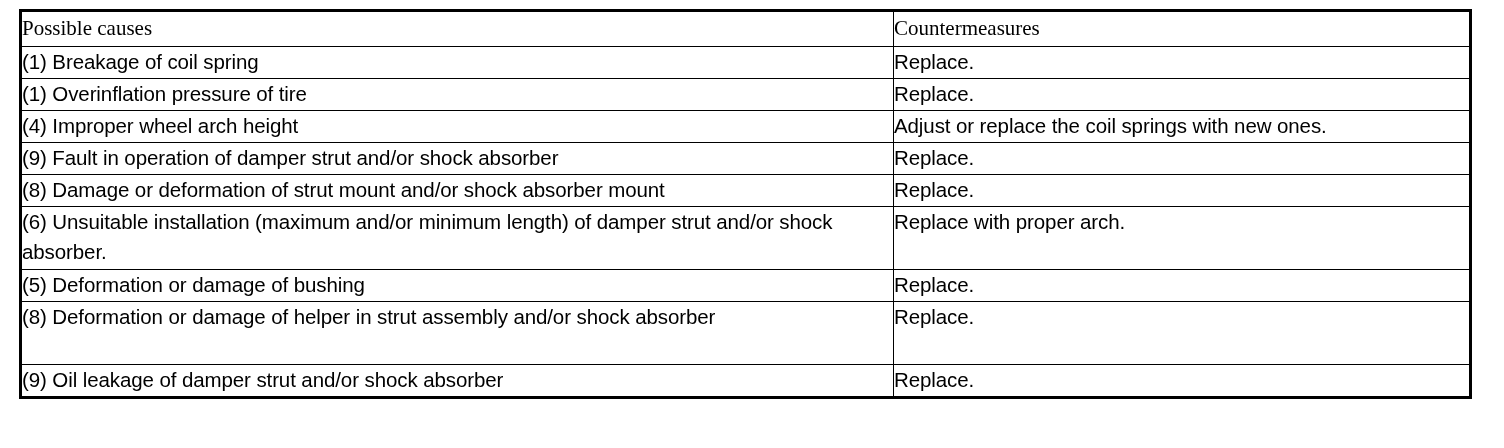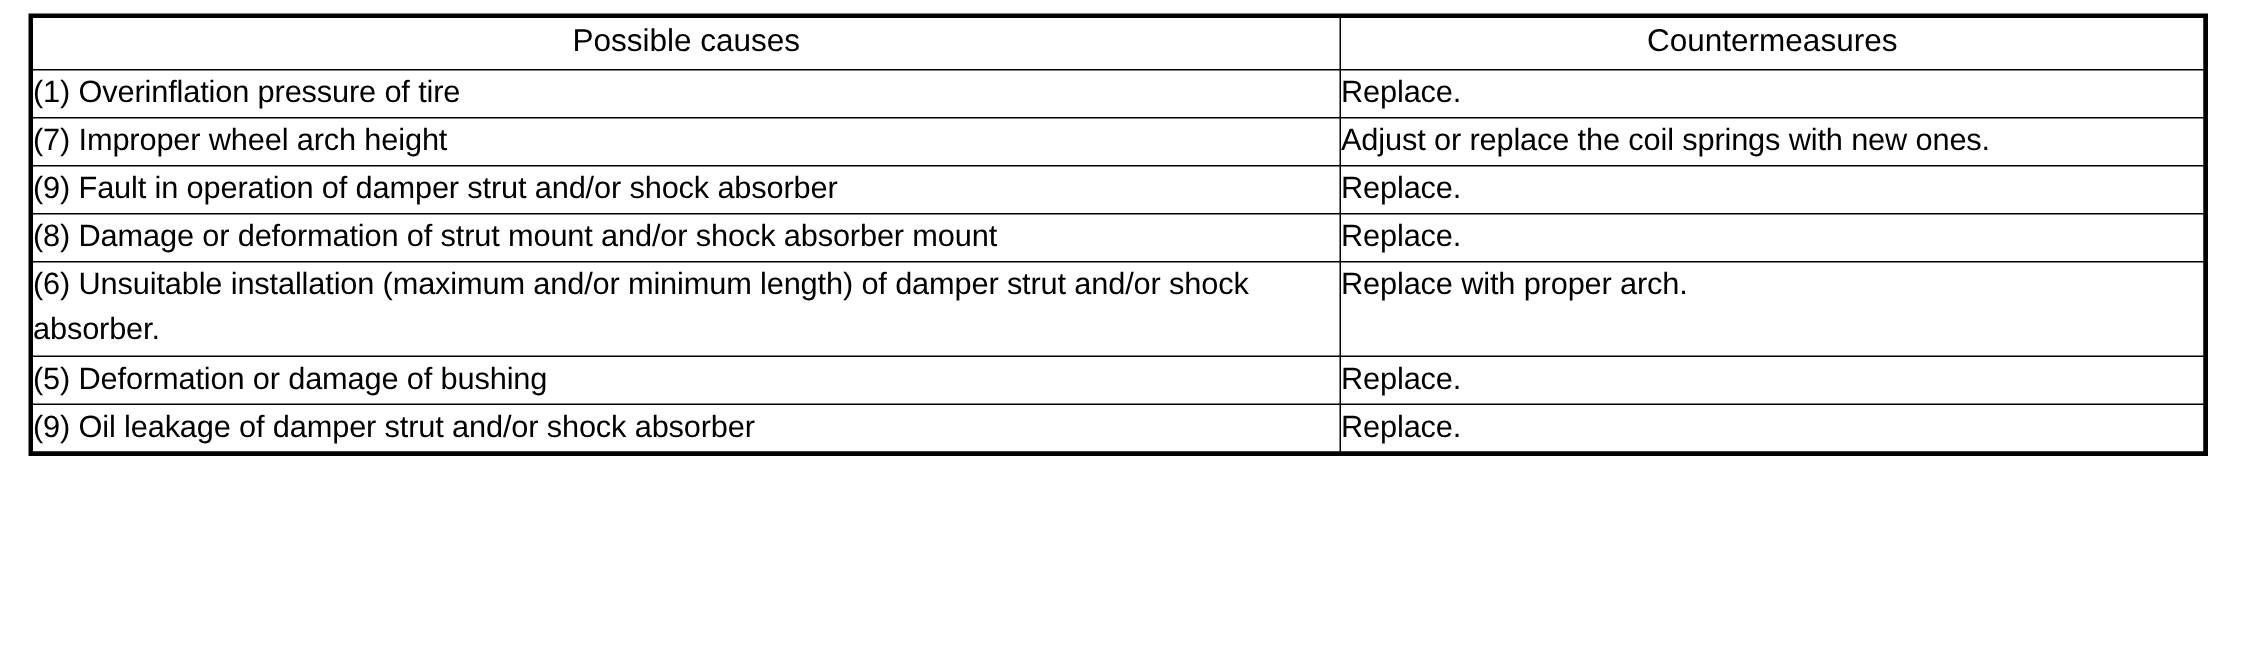--- a/index.html
+++ b/index.html
@@ -44,27 +44,28 @@
     background: #ffffff;
   }
 
   
   table.diag-table {
     outline: 3px solid #000000;
     outline-offset: -1px;
   }
 
   th.hdr {
-    text-align: center;
+    text-align: left;
     font-weight: normal;
     font-size: 21px;
     line-height: 32px;
     height: 34px;
     padding: 1px 6px 0 6px;
     border-bottom: 2px solid #000000;
+    font-family: Liberation Serif, serif;
   }
 
   td.cell {
     font-size: 20.5px;
     line-height: 30px;
     padding: 2px 7px 2px 8px;
     letter-spacing: -0.1px;
   }
 
   tr.r-tall td.cell {
@@ -91,31 +92,39 @@
       <col class="col-counter">
     </colgroup>
     <thead>
       <tr>
         <th class="hdr">Possible causes</th>
         <th class="hdr">Countermeasures</th>
       </tr>
     </thead>
     <tbody id="table-body">
 
+    <tr class="r-normal">
+          <td class="cell">
+            <span class="cell-text">(1) Breakage of coil spring</span>
+          </td>
+          <td class="cell">
+            <span class="cell-text">Replace.</span>
+          </td>
+        </tr>
         <tr class="r-normal">
           <td class="cell">
             <span class="cell-text">(1) Overinflation pressure of tire</span>
           </td>
           <td class="cell">
             <span class="cell-text">Replace.</span>
           </td>
         </tr>
         <tr class="r-normal">
           <td class="cell">
-            <span class="cell-text">(7) Improper wheel arch height</span>
+            <span class="cell-text">(4) Improper wheel arch height</span>
           </td>
           <td class="cell">
             <span class="cell-text">Adjust or replace the coil springs with new ones.</span>
           </td>
         </tr>
         <tr class="r-normal">
           <td class="cell">
             <span class="cell-text">(9) Fault in operation of damper strut and/or shock absorber</span>
           </td>
           <td class="cell">
@@ -139,20 +148,28 @@
           </td>
         </tr>
         <tr class="r-normal">
           <td class="cell">
             <span class="cell-text">(5) Deformation or damage of bushing</span>
           </td>
           <td class="cell">
             <span class="cell-text">Replace.</span>
           </td>
         </tr>
+        <tr class="r-tall">
+          <td class="cell">
+            <span class="cell-text">(8) Deformation or damage of helper in strut assembly and/or shock absorber</span>
+          </td>
+          <td class="cell">
+            <span class="cell-text">Replace.</span>
+          </td>
+        </tr>
         <tr class="r-normal">
           <td class="cell">
             <span class="cell-text">(9) Oil leakage of damper strut and/or shock absorber</span>
           </td>
           <td class="cell">
             <span class="cell-text">Replace.</span>
           </td>
         </tr>
       </tbody>
   </table>

